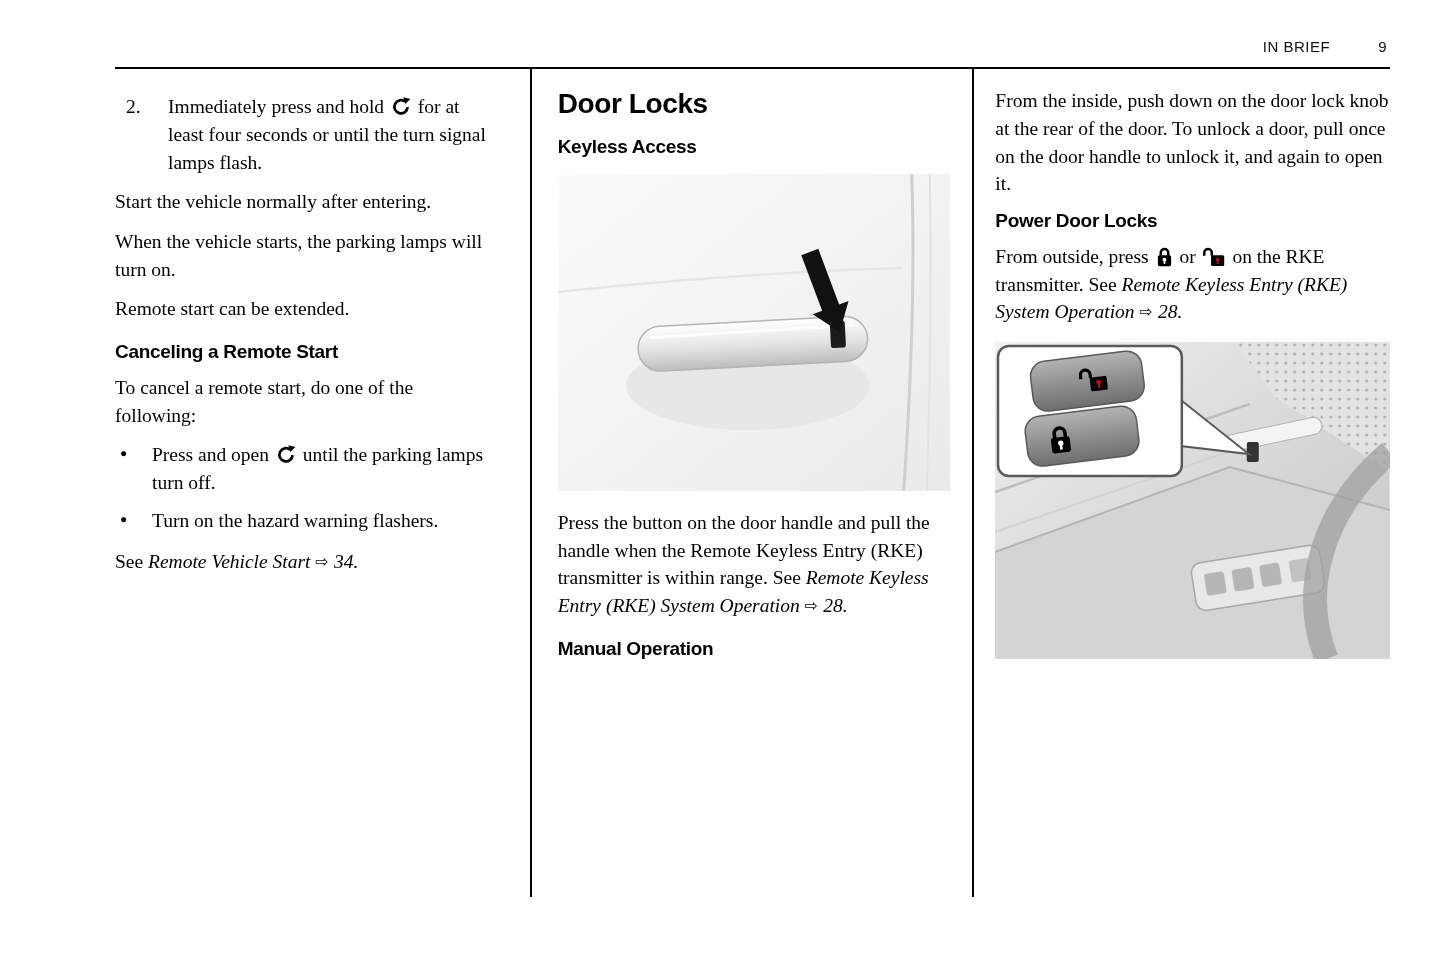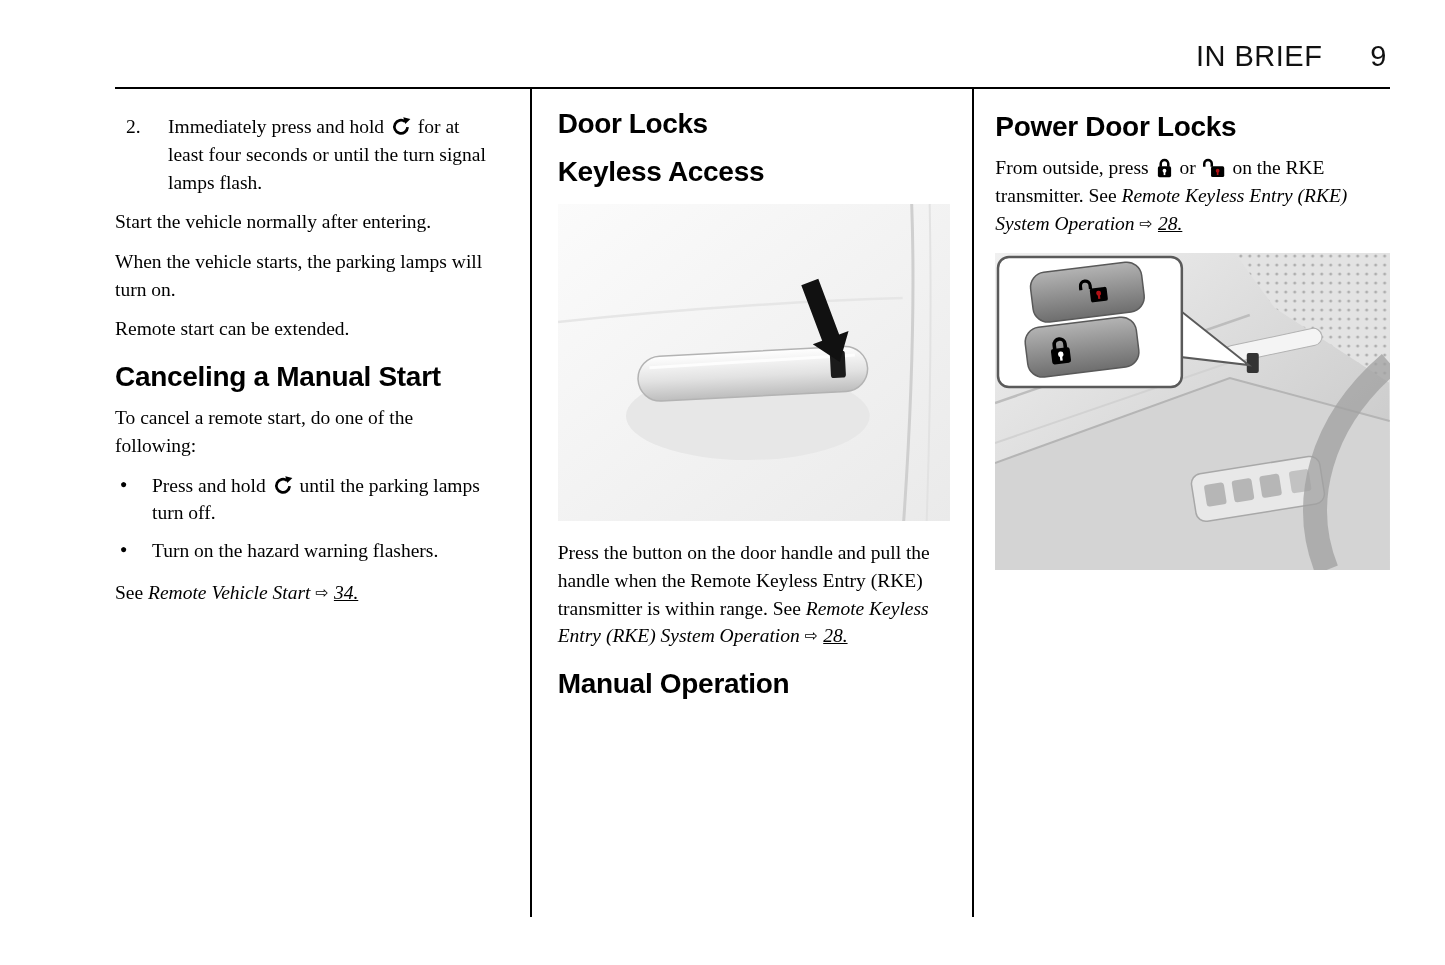--- a/index.html
+++ b/index.html
@@ -3,53 +3,53 @@
 <meta charset="utf-8">
 <style>
   html,body{margin:0;padding:0;background:#fff;}
   body{width:1445px;height:965px;overflow:hidden;color:#000;
        font-family:"Liberation Serif",serif;font-size:19.5px;line-height:1.42;}
   .page{width:1445px;height:965px;position:relative;background:#fff;}
 
   
   .page-header{display:flex;justify-content:flex-end;align-items:baseline;gap:48px;
      padding:36px 58px 10px 115px;
-     font-family:"Liberation Sans",sans-serif;font-size:29px;letter-spacing:0.5px;color:#111;}
+     font-family:"Liberation Sans",sans-serif;font-size:15px;letter-spacing:0.5px;color:#111;}
   .hdr-rule{margin:0 55px 0 115px;border-top:2px solid #000;}
 
   
   .columns{display:flex;align-items:stretch;margin:0 55px 0 115px;height:828px;}
   .col{padding-top:18px;box-sizing:border-box;}
   .col1{width:382px;margin-right:34px;}
   .col2{width:394px;margin-left:26px;margin-right:22px;}
   .col3{width:396px;margin-left:21px;}
   .vrule{width:2px;background:#000;flex:0 0 2px;}
 
   p{margin:0 0 12px 0;}
   .h1{font-family:"Liberation Sans",sans-serif;font-weight:700;font-size:28px;
       letter-spacing:-0.4px;margin:2px 0 16px 0;line-height:1.1;}
-  .h2{font-family:"Liberation Sans",sans-serif;font-weight:700;font-size:28px;
+  .h2{font-family:"Liberation Sans",sans-serif;font-weight:700;font-size:19px;
       letter-spacing:-0.3px;margin:18px 0 11px 0;line-height:1.15;}
   .h2.first{margin-top:4px;}
 
   
   .num-item{display:flex;margin:6px 0 12px 0;}
   .step-num{flex:0 0 53px;box-sizing:border-box;padding-left:11px;}
   .step-body{flex:1;font-family:Liberation Serif, serif;}
 
   
   .bullets{list-style:none;margin:2px 0 14px 0;padding:0;}
   .bullets li{position:relative;padding-left:37px;margin-bottom:10px;}
   .bullets li::before{content:"●";position:absolute;left:5px;top:4px;font-size:12px;}
 
   
   em.ref-label{font-style:italic;}
   .ref-arrow{font-family:"DejaVu Sans",sans-serif;font-style:normal;font-size:16px;
      margin:0 5px;position:relative;top:-1px;}
-  em.ref-page{font-style:italic;text-decoration:underline;}
+  em.ref-page{font-style:italic;}
 
   
   .inl-icon{display:inline-block;vertical-align:-4px;line-height:0;margin:0 2px;}
   .inl-icon svg{display:block;}
 
   
   figure.img{margin:16px 0 18px 0;height:317px;}
   figure.img svg{width:100%;height:100%;display:block;}
 </style>
 </head>
@@ -91,26 +91,26 @@
         <span class="step-num">2.</span>
         <div class="step-body"><span>Immediately press and hold </span><span class="inl-icon"><svg width="20" height="20">
                 <use href="#sym-remote"></use>
               </svg></span><span> for at least four seconds or until the turn signal lamps flash.</span></div>
       </div>
 
       <p>Start the vehicle normally after entering.</p>
       <p>When the vehicle starts, the parking lamps will turn on.</p>
       <p>Remote start can be extended.</p>
 
-      <div class="h2">Canceling a Manual Start</div>
+      <div class="h2">Canceling a Remote Start</div>
 
       <p>To cancel a remote start, do one of the following:</p>
 
       <ul class="bullets">
-        <li><span>Press and hold </span><span class="inl-icon"><svg width="20" height="20">
+        <li><span>Press and open </span><span class="inl-icon"><svg width="20" height="20">
                 <use href="#sym-remote"></use>
               </svg></span><span> until the parking lamps turn off.</span></li>
         <li>Turn on the hazard warning flashers.</li>
       </ul>
 
       <p><span>See </span><em class="ref-label">Remote Vehicle Start</em><span class="ref-arrow">⇨</span><em class="ref-page">34.</em></p>
     </section>
 
     <div class="vrule"></div>
 
@@ -147,20 +147,21 @@
 
       <p><span>Press the button on the door handle and pull the handle when the Remote Keyless Entry (RKE) transmitter is within range. See </span><em class="ref-label">Remote Keyless Entry (RKE) System Operation</em><span class="ref-arrow">⇨</span><em class="ref-page">28.</em></p>
 
       <div class="h2">Manual Operation</div>
 
     </section>
 
     <div class="vrule"></div>
 
     <section class="col col3">
+      <p>From the inside, push down on the door lock knob at the rear of the door. To unlock a door, pull once on the door handle to unlock it, and again to open it.</p>
 
       <div class="h2 first">Power Door Locks</div>
 
       <p><span>From outside, press </span><span class="inl-icon"><svg width="17" height="21">
               <use href="#sym-lock"></use>
             </svg></span><span> or </span><span class="inl-icon"><svg width="23" height="21">
               <use href="#sym-unlock"></use>
             </svg></span><span> on the RKE transmitter. See </span><em class="ref-label">Remote Keyless Entry (RKE) System Operation</em><span class="ref-arrow">⇨</span><em class="ref-page">28.</em></p>
 
       <figure class="img">

